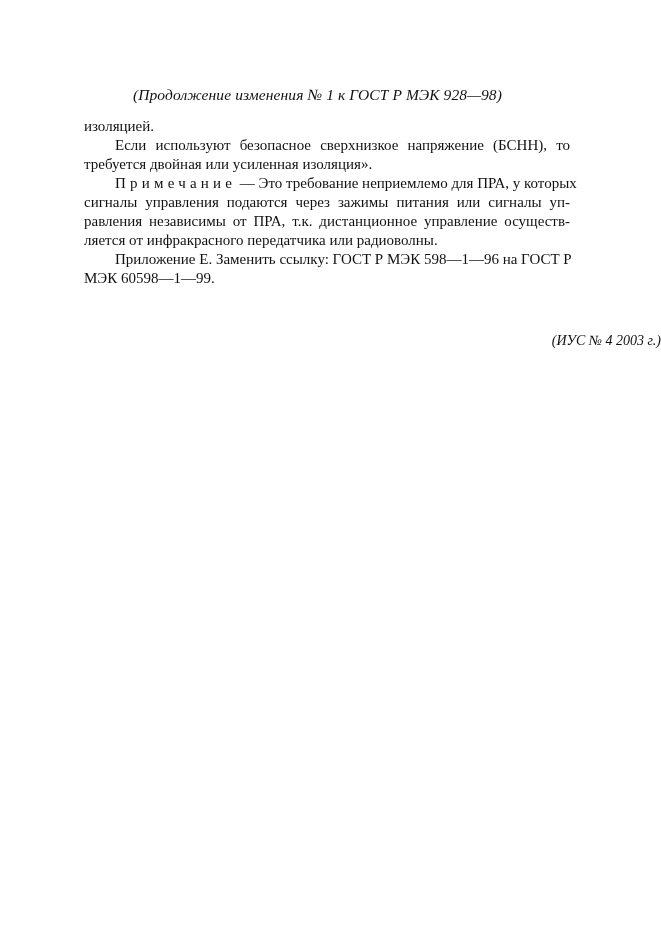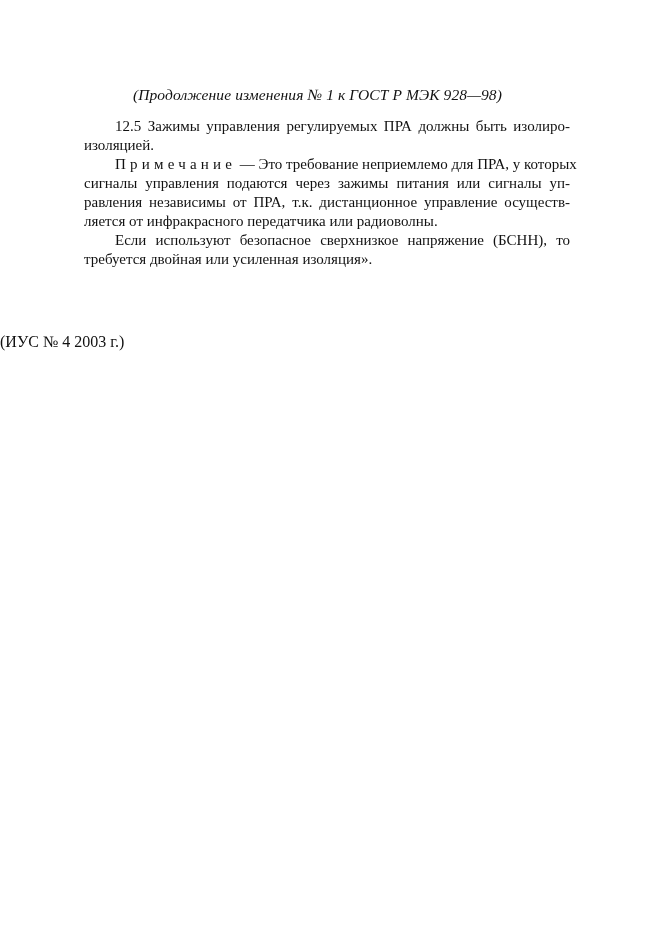--- a/index.html
+++ b/index.html
@@ -5,46 +5,49 @@
   html, body { margin: 0; padding: 0; background: #ffffff; }
   body { width: 661px; height: 936px; position: relative; overflow: hidden;
          font-family: "Liberation Serif", "DejaVu Serif", serif; color: #111111; }
   .page { position: absolute; left: 0; top: 0; width: 594px; height: 936px; background: #fff; }
   .header { position: absolute; right: 92px; top: 86px; font-style: italic; font-size: 15.5px; white-space: nowrap; letter-spacing: 0.1px; }
   .body-text { position: absolute; left: 84px; top: 117px; width: 486px; font-size: 15px; line-height: 19px; }
   .line { display: block; white-space: nowrap; text-align: justify; text-align-last: justify; height: 19px; }
   .line.last { text-align-last: left; }
   .indent { padding-left: 31px; }
   .spaced { letter-spacing: 4.2px; }
-  .footer { position: absolute; left: 0; width: 661px; top: 333px; text-align: left; font-size: 16px; }
+  .footer { position: absolute; left: 0; width: 661px; top: 333px; text-align: right; font-size: 14px; font-style: italic; }
 </style>
 </head>
 <body>
 
 <div class="page">
 
   <div class="header">(Продолжение изменения № 1 к ГОСТ Р МЭК  928—98)</div>
 
   <div class="body-text">
 
     <div>
-      <span class="line indent">12.5 Зажимы управления регулируемых ПРА должны быть изолиро-</span>
       <span class="line last">изоляцией.</span>
+    </div>
+
+    <div>
+      <span class="line indent">Если используют безопасное сверхнизкое напряжение (БСНН), то</span>
+      <span class="line last">требуется двойная или усиленная изоляция».</span>
     </div>
 
     <div>
       <span class="line indent"><span class="spaced">Примечание</span><span> — Это требование неприемлемо для ПРА, у которых</span></span>
       <span class="line">сигналы управления подаются через зажимы питания или сигналы уп-</span>
       <span class="line">равления независимы от ПРА, т.к. дистанционное управление осуществ-</span>
       <span class="line last">ляется от инфракрасного передатчика или радиоволны.</span>
     </div>
 
     <div>
-      <span class="line indent">Если используют безопасное сверхнизкое напряжение (БСНН), то</span>
-      <span class="line last">требуется двойная или усиленная изоляция».</span>
+      <span class="line indent">Приложение Е. Заменить ссылку: ГОСТ Р МЭК 598—1—96  на ГОСТ Р</span>
+      <span class="line last">МЭК 60598—1—99.</span>
     </div>
-
 
   </div>
 
   <div class="footer">(ИУС № 4 2003 г.)</div>
 
 </div>
 
 </body></html>

